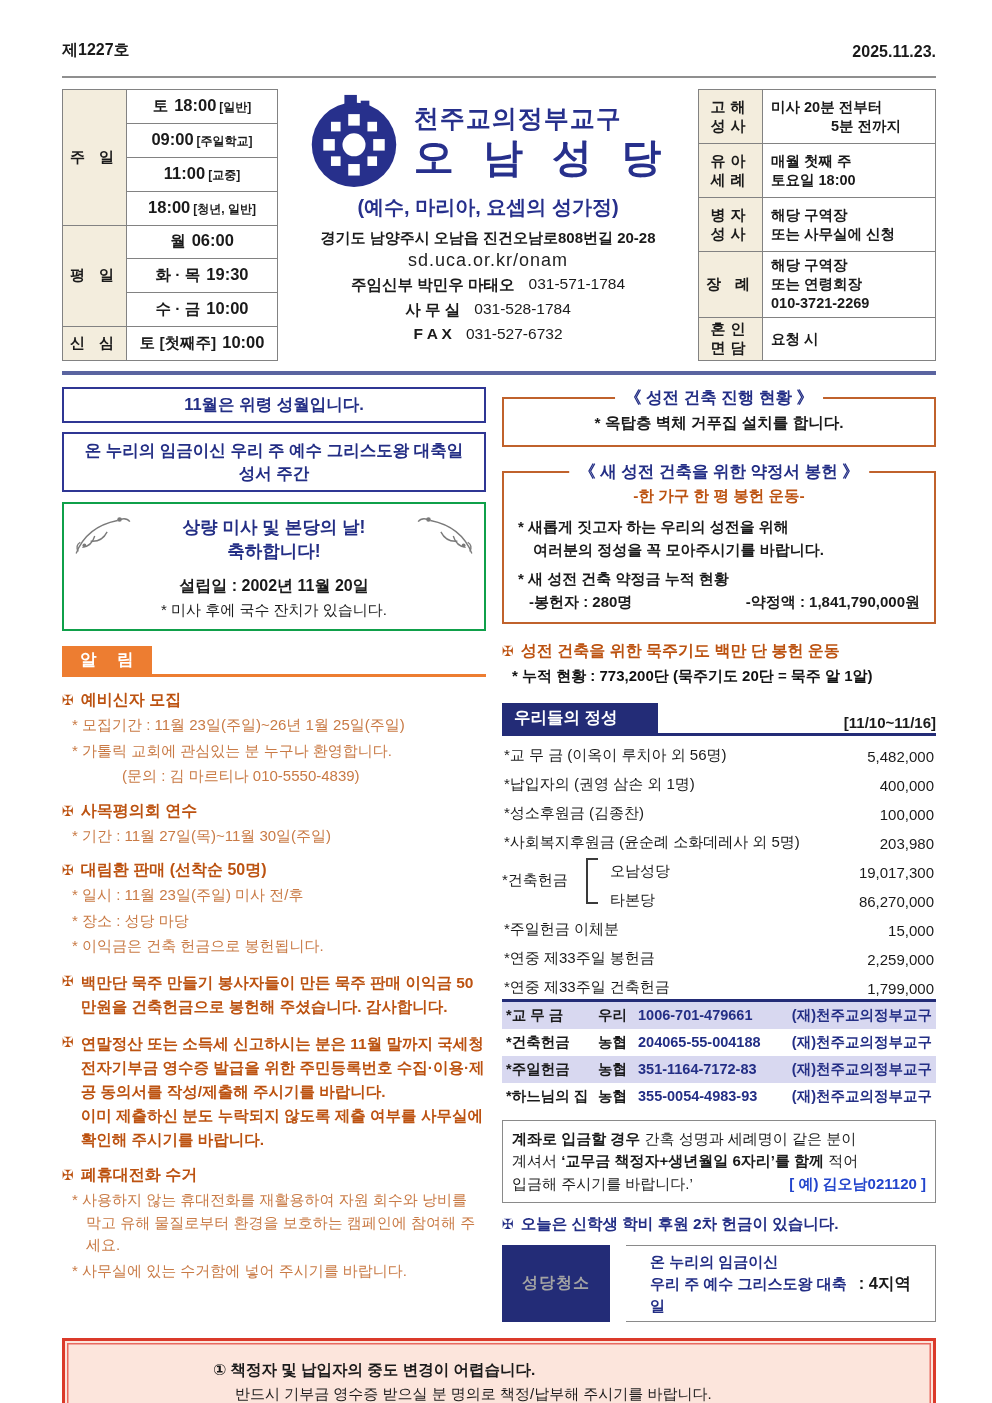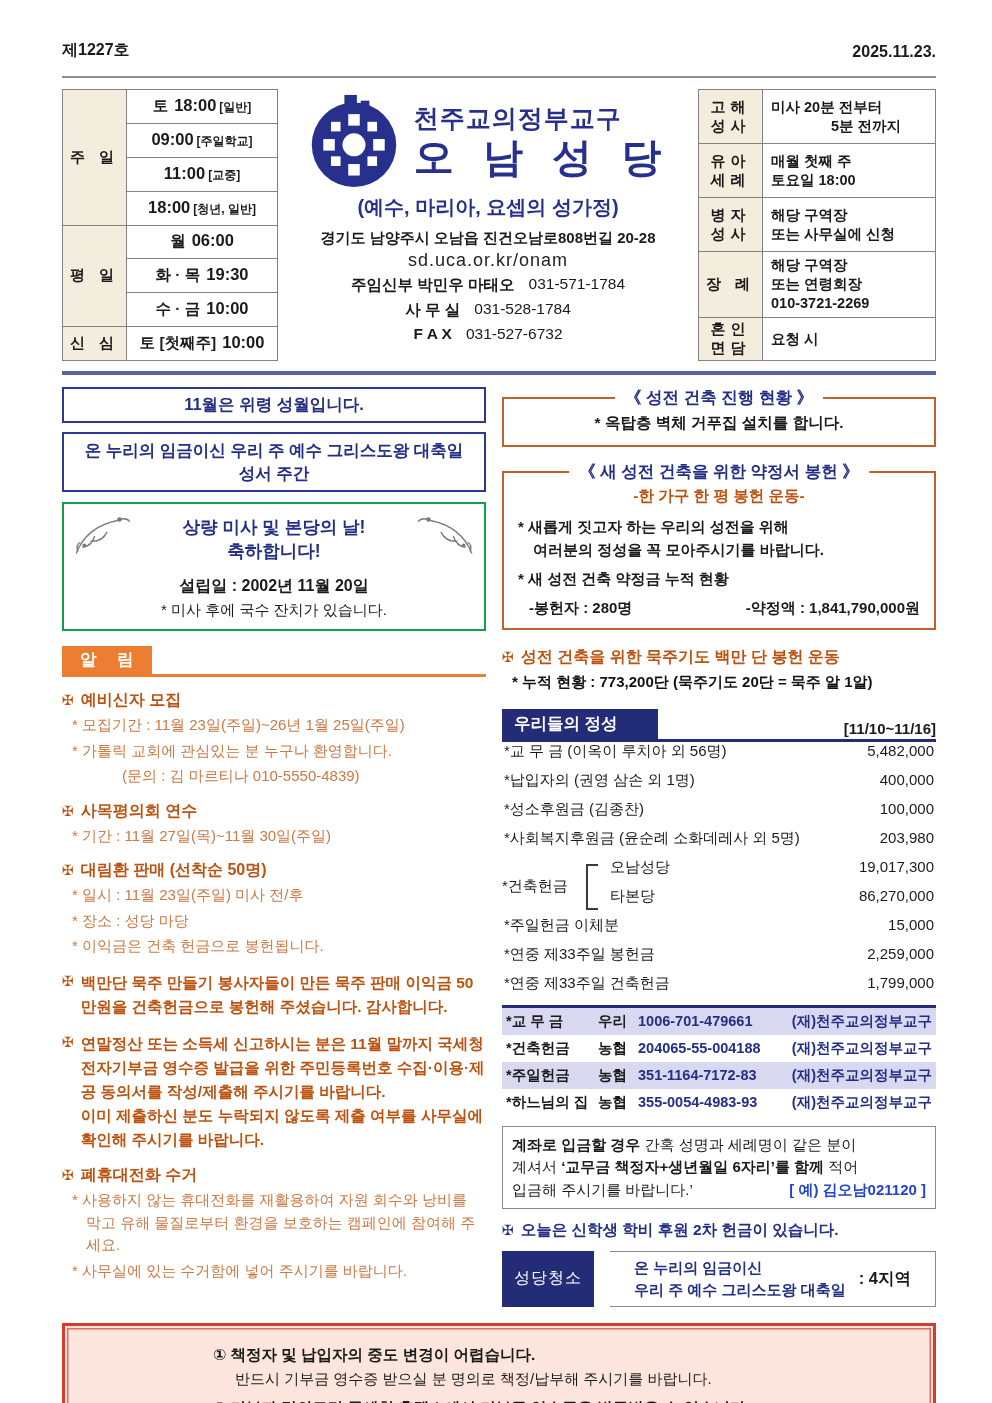--- a/index.html
+++ b/index.html
@@ -69,30 +69,30 @@
 
   
   .legendbox { border:2px solid #C0622C; position:relative; margin-top:12px; padding:12px 10px 8px; text-align:center; }
   .legend { position:absolute; top:-12px; left:50%; transform:translateX(-50%); background:#fff;
     color:#232E85; font-weight:bold; font-size:16.5px; white-space:nowrap; padding:0 10px; }
   .boxA-body { font-weight:bold; font-size:15.5px; padding:2px 0 3px; }
   .pledge-sub { color:#BC5210; font-weight:bold; font-size:15.5px; margin-top:1px; }
   .pledge-body { text-align:left; font-weight:bold; font-size:15px; line-height:1.5; margin-top:9px; padding:0 4px; }
   .pledge-ind { margin-left:15px; }
   .pledge-row { display:flex; justify-content:space-between; text-align:left; font-weight:bold;
-    font-size:15px; padding:0 4px 2px 15px; margin-top:8px; }
+    font-size:15px; padding:0 4px 2px 15px; margin-top:2px; }
 
   .rosary { margin-top:17px; }
   .rosary-status { font-weight:bold; font-size:15px; color:#111; margin:5px 0 0 10px; }
 
   .offer-head { display:flex; justify-content:space-between; align-items:flex-end;
     border-bottom:3px solid #232C77; margin-top:17px; }
   .offer-chip { background:#232C77; color:#fff; font-weight:bold; font-size:16.5px; padding:4px 40px 4px 12px; }
   .offer-period { font-weight:bold; font-size:15px; padding-bottom:2px; }
-  .offer-row { display:flex; justify-content:space-between; align-items:flex-start; font-size:15px;
+  .offer-row { display:flex; justify-content:space-between; align-items:flex-end; font-size:15px;
     min-height:29px; padding:0 2px;gap:37px; }
   .offer-build { display:flex; align-items:center; min-height:58px; }
   .build-label { font-size:15px; width:84px; flex:none; }
   .bracket { width:12px; height:46px; border:2px solid #3a3a3a; border-right:none; margin-right:10px; flex:none; }
   .build-rows { flex:1; }
 
   .accounts { border-top:3px solid #232C77; margin-top:2px; }
   .acc-row { display:flex; align-items:center; font-weight:bold; font-size:14.5px; padding:4px 4px; gap:6px; }
   .acc-row.hl { background:#D8D8F0; }
   .acc-label { width:86px; flex:none; }
@@ -100,22 +100,22 @@
   .acc-num { color:#232E85; }
   .acc-org { color:#232E85; margin-left:auto; white-space:nowrap; }
 
   .deposit { border:1.5px solid #8a8a8a; margin-top:10px; padding:7px 9px; font-size:15px; line-height:1.5; }
   .dep-last { display:flex; justify-content:space-between; }
   .dep-ex { color:#2244CC; font-weight:bold; white-space:nowrap; margin-left:8px; }
 
   .sem { display:flex; gap:7px; color:#232E85; font-weight:bold; font-size:15.5px; margin-top:11px; align-items:baseline; }
 
   .cleaning { display:flex; margin-top:10px; }
-  .clean-label { background:#232C77; color:#ffffff; font-weight:normal; font-size:16px; display:flex;
-    align-items:center; padding:0 12px; letter-spacing:1px; flex:none; }
+  .clean-label { background:#232C77; color:#a3a3a3; font-weight:bold; font-size:16px; display:flex;
+    align-items:center; padding:0 20px; letter-spacing:1px; flex:none; }
   .clean-body { border:1.5px solid #8a8a8a; border-left:none; flex:1; display:flex; align-items:center; padding:5px 24px; gap:4px;margin-left:16px; }
   .clean-lines { color:#232E85; font-weight:bold; font-size:15px; line-height:1.45; flex:1; }
   .clean-zone { font-weight:bold; font-size:16.5px; white-space:nowrap; }
 
   
   .receipt { margin-top:16px; border:3px solid #DB3A2A; background:#FCE5DC; padding:10px 20px 14px;
     box-shadow: inset 0 0 0 2px #FCE5DC, inset 0 0 0 3.5px #E8695F; }
   .rc-title { text-align:center; font-weight:bold; font-size:16.5px; text-decoration:underline; }
   .rc-item { font-weight:bold; font-size:15.5px; margin:9px 0 0 128px; }
   .rc-sub  { font-size:15px; font-weight:normal; margin:4px 0 0 150px; }

